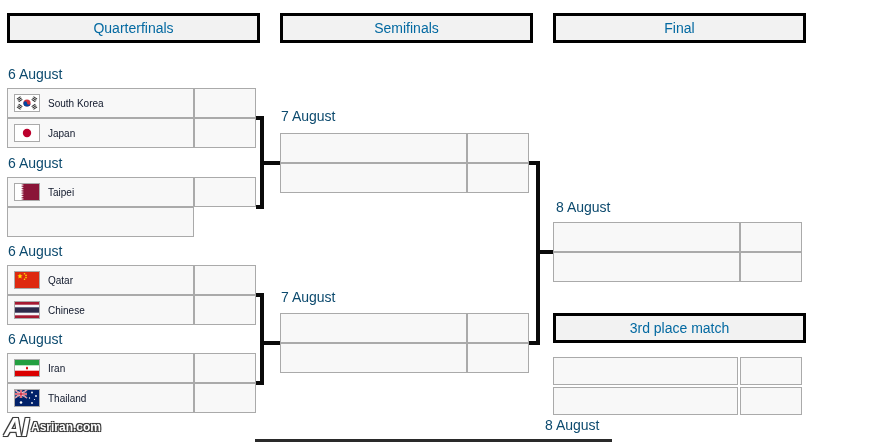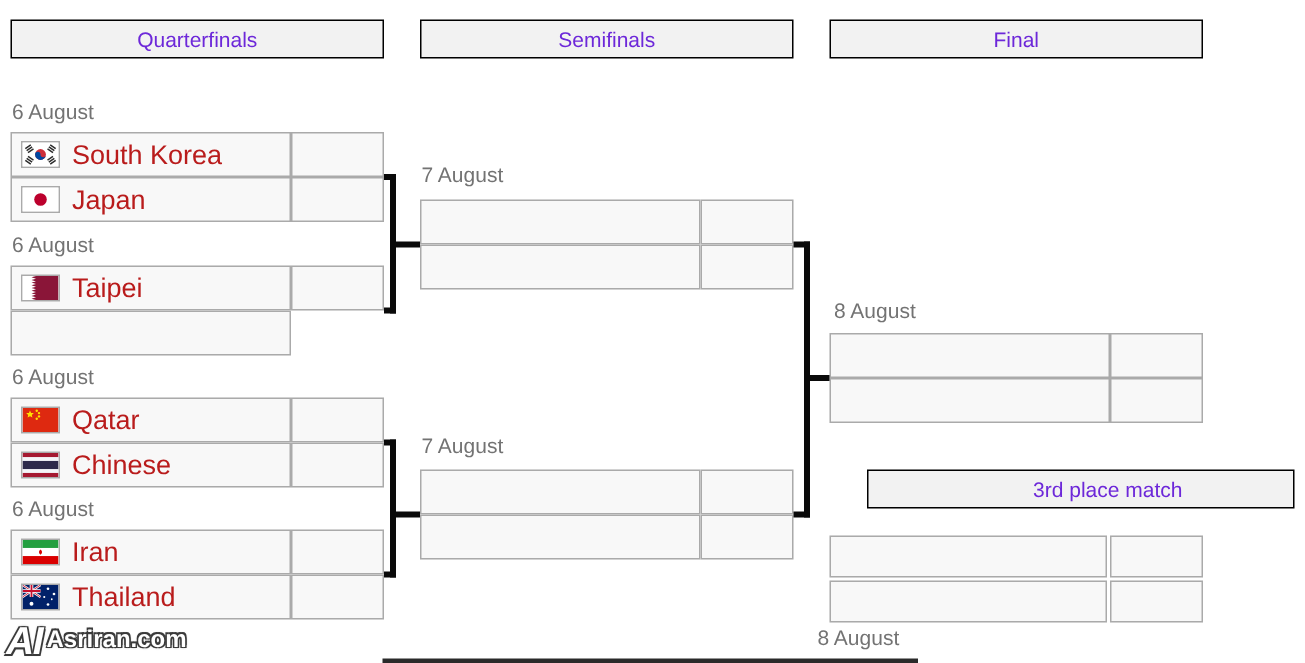--- a/index.html
+++ b/index.html
@@ -1,52 +1,52 @@
 <!DOCTYPE html>
 <html><head>
 <meta charset="utf-8">
 <style>
   html,body{margin:0;padding:0;background:#fff;}
   #stage{
     position:relative;width:870px;height:442px;overflow:hidden;
     font-family:"Liberation Sans",sans-serif;background:#fff;
   }
   .hdr{
-    position:absolute;height:24px;background:#f2f2f2;border:1px solid #000000;
+    position:absolute;height:24px;background:#f2f2f2;border:3px solid #000000;
     display:flex;align-items:center;justify-content:center;
-    font-size:14px;color:#6d28d9;cursor:pointer;
+    font-size:14px;color:#0369a1;cursor:pointer;
   }
   .date{
-    position:absolute;font-size:14px;color:#737373;line-height:16px;white-space:nowrap;
+    position:absolute;font-size:14px;color:#0c4a6e;line-height:16px;white-space:nowrap;
   }
   .match{
     position:absolute;width:249px;display:grid;grid-template-columns:1fr 62px;
   }
   .match .cell{
     background:#f8f8f8;border:1px solid #aaa;height:28px;
     display:flex;align-items:center;overflow:hidden;
   }
   .match .teamcell{padding-left:6px;gap:8px;}
   .match .scorecell{justify-content:center;font-size:14px;color:#222;}
   .match.spaced{grid-gap:2px;}
   .flag{
     width:24px;height:16px;flex:0 0 auto;border:1px solid #aaa;
     display:inline-flex;background:#fff;
   }
   .flag svg{display:block;}
-  .teamname{font-size:18px;color:#b91c1c;white-space:nowrap;cursor:pointer;}
+  .teamname{font-size:10px;color:#0f172a;white-space:nowrap;cursor:pointer;}
   .conn{position:absolute;background:#0a0a0a;}
   .bottomline{position:absolute;left:255px;top:439px;width:357px;height:3px;background:#2a2a2a;}
   .watermark{
     position:absolute;left:4px;top:416px;display:flex;align-items:center;gap:3px;
     color:#fff;
     text-shadow:-1px -1px 0 #3a3a3a,1px -1px 0 #3a3a3a,-1px 1px 0 #3a3a3a,1px 1px 0 #3a3a3a,0 0 2px #3a3a3a;
   }
   .wm-logo{font-size:26px;font-weight:bold;font-style:italic;letter-spacing:-1px;line-height:22px;}
-  .wm-site{font-size:16px;font-weight:bold;line-height:18px;}
+  .wm-site{font-size:12px;font-weight:bold;line-height:18px;}
 </style>
 </head>
 <body>
 
 <div id="stage">
 
   <div class="hdr" style="left:7px;top:13px;width:247px;">Quarterfinals</div>
   <div class="hdr" style="left:553px;top:13px;width:247px;">Final</div>
   <div class="hdr" style="left:280px;top:13px;width:247px;">Semifinals</div>
 
@@ -214,21 +214,21 @@
     <div class="cell teamcell">
         <span class="teamname"></span>
       </div>
     <div class="cell scorecell"></div>
     <div class="cell teamcell">
         <span class="teamname"></span>
       </div>
     <div class="cell scorecell"></div>
   </div>
 
-  <div class="hdr" style="left:578px;top:313px;width:247px;padding-left:36px;">3rd place match</div>
+  <div class="hdr" style="left:553px;top:313px;width:247px;">3rd place match</div>
   <div class="match spaced" style="left:553px;top:357px;">
     <div class="cell teamcell" style="height:26px;">
         <span class="teamname"></span>
       </div>
     <div class="cell scorecell" style="height:26px;"></div>
     <div class="cell teamcell" style="height:26px;">
         <span class="teamname"></span>
       </div>
     <div class="cell scorecell" style="height:26px;"></div>
   </div>

